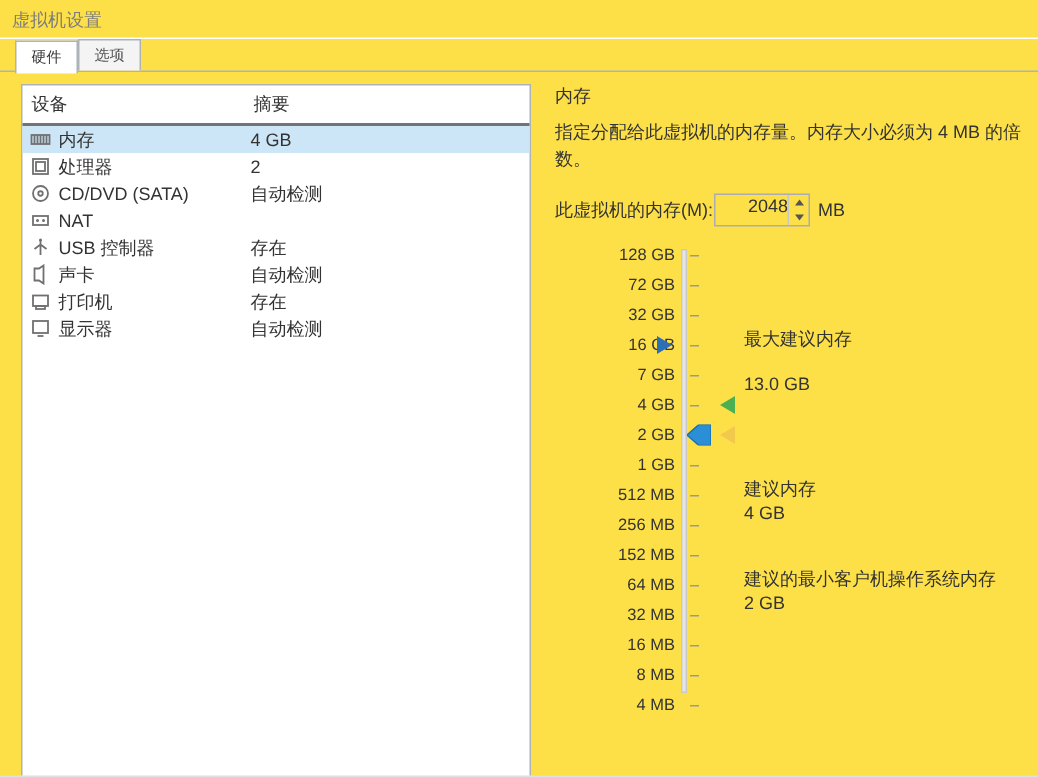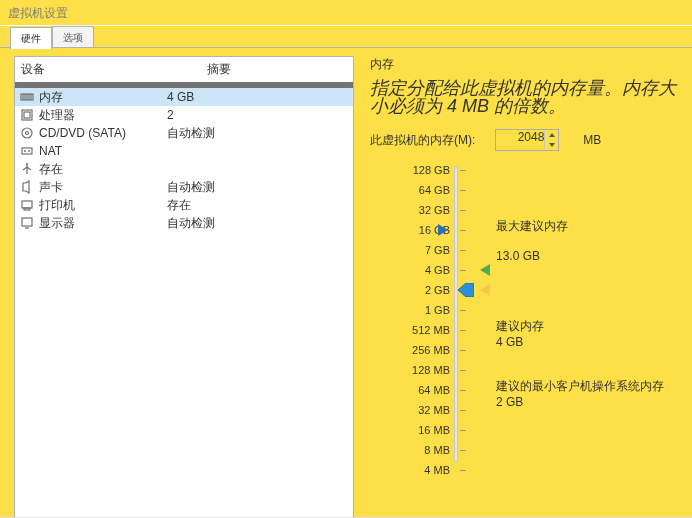--- a/index.html
+++ b/index.html
@@ -5,34 +5,34 @@
   * { box-sizing: border-box; }
   html,body { margin:0; padding:0; font-family:"Microsoft YaHei","Segoe UI",Tahoma,sans-serif; font-size:12px; color:#333; background:#fff; }
   .window { width:692px; height:518px; position:relative; background:#fde047; border-bottom:1px solid #e0e0e0;}
   .titlebar { height:26px; line-height:26px; padding-left:8px; color:#7d7d7d; font-size:12px; border-bottom:1px solid #fff;}
   .tabs { height:22px; position:relative; border-bottom:1px solid #aeb3b8; padding-left:10px; }
   .tab { display:inline-block; height:22px; line-height:22px; padding:0 10px; border:1px solid #aeb3b8; border-bottom:none; background:#fff; position:relative; top:1px; font-size:10px; cursor:default;}
   .tab.active { background:#fff; }
   .tab.inactive { background:#f4f4f4; color:#555; top:0px; height:21px; line-height:21px;}
   .body { position:absolute; top:48px; left:0; right:0; bottom:0; }
   .left { position:absolute; left:14px; top:8px; width:340px; bottom:0; border:1px solid #aeb3b8; border-bottom:none; background:#fff;}
-  .hw-header { display:flex; border-bottom:6px solid #737373;gap:38px; }
+  .hw-header { display:flex; border-bottom:2px solid #737373; }
   .hw-header div { padding:4px 6px; color:#333;}
   .col-dev { flex:0 0 148px; }
   .col-sum { flex:1; }
   .hw-row { display:flex; align-items:center; height:18px; padding:0px 4px; cursor:default;}
   .hw-row.sel { background:#cde6f7; }
   .hw-ico { width:16px; display:inline-flex; justify-content:center; align-items:center; margin-right:4px; color:#666;}
   .hw-ico svg{ width:14px; height:14px; }
   .hw-label { flex:0 0 128px; }
   .hw-sum { flex:1; color:#333;}
   .right { position:absolute; left:370px; right:8px; top:8px; bottom:0; }
   .section-title { font-size:12px; color:#333; margin-bottom:6px;}
-  .desc { font-size:18px; color:#333; line-height:18px;font-style:italic; }
-  .mem-row { margin-top:14px; display:flex; align-items:center; gap:20px;}
+  .desc { font-size:12px; color:#333; line-height:18px; }
+  .mem-row { margin-top:14px; display:flex; align-items:center; gap:1px;}
   .mem-input { width:64px; height:22px; border:1px solid #abadb3; text-align:right; padding-right:14px; position:relative; font-size:12px;}
   .spinner { position:absolute; right:0; top:0; bottom:0; width:14px; border-left:1px solid #c5c9cc; display:flex; flex-direction:column;}
   .spin-btn { flex:1; display:flex; align-items:center; justify-content:center; }
   .spin-btn svg{width:8px;height:8px;}
   .mem-unit { margin-left:4px;}
   .scale-area { position:absolute; top:104px; left:0; right:0; bottom:0;}
   .scale { position:absolute; left:22px; top:0; width:58px; text-align:right; font-size:11px;}
   .scale div { height:20px; line-height:20px; white-space:nowrap;}
   .track { position:absolute; left:84px; top:6px; width:4px; height:296px; background:#e6e6e6; border:1px solid #c9c9c9;}
   .tick { position:absolute; left:90px; width:6px; height:1px; background:#999;}
@@ -100,20 +100,21 @@
             </span>
             <span class="hw-sum">NAT</span>
           </div>
           <div class="hw-row">
             <span class="hw-ico">
               <svg viewBox="0 0 14 14">
                 <path d="M7 2 V12 M7 5 L3 8 M7 5 L11 8" fill="none" stroke="#707070" stroke-width="1.2"></path>
                 <circle cx="7" cy="2" r="1" fill="#707070"></circle>
               </svg>
             </span>
+            <span class="hw-label">USB 控制器</span>
             <span class="hw-sum">存在</span>
           </div>
           <div class="hw-row">
             <span class="hw-ico">
               <svg viewBox="0 0 14 14">
                 <path d="M3 3 V11 H6 L9 13 V1 L6 3 Z" fill="none" stroke="#707070" stroke-width="1.2"></path>
               </svg>
             </span>
             <span class="hw-label">声卡</span>
             <span class="hw-sum">自动检测</span>
@@ -161,30 +162,30 @@
                 </svg>
               </span>
           </span>
         </span>
         <span class="mem-unit">MB</span>
       </div>
 
       <div class="scale-area">
         <div class="scale" id="scale-labels">
             <div>128 GB</div>
-            <div>64 GB</div>
+            <div>72 GB</div>
             <div>32 GB</div>
             <div>16 GB</div>
             <div>7 GB</div>
             <div>4 GB</div>
             <div>2 GB</div>
             <div>1 GB</div>
             <div>512 MB</div>
             <div>256 MB</div>
-            <div>128 MB</div>
+            <div>152 MB</div>
             <div>64 MB</div>
             <div>32 MB</div>
             <div>16 MB</div>
             <div>8 MB</div>
             <div>4 MB</div>
           </div>
         <div class="track"></div>
         <div id="ticks">
             <div class="tick" style="top: 10px;"></div>
             <div class="tick" style="top: 30px;"></div>

